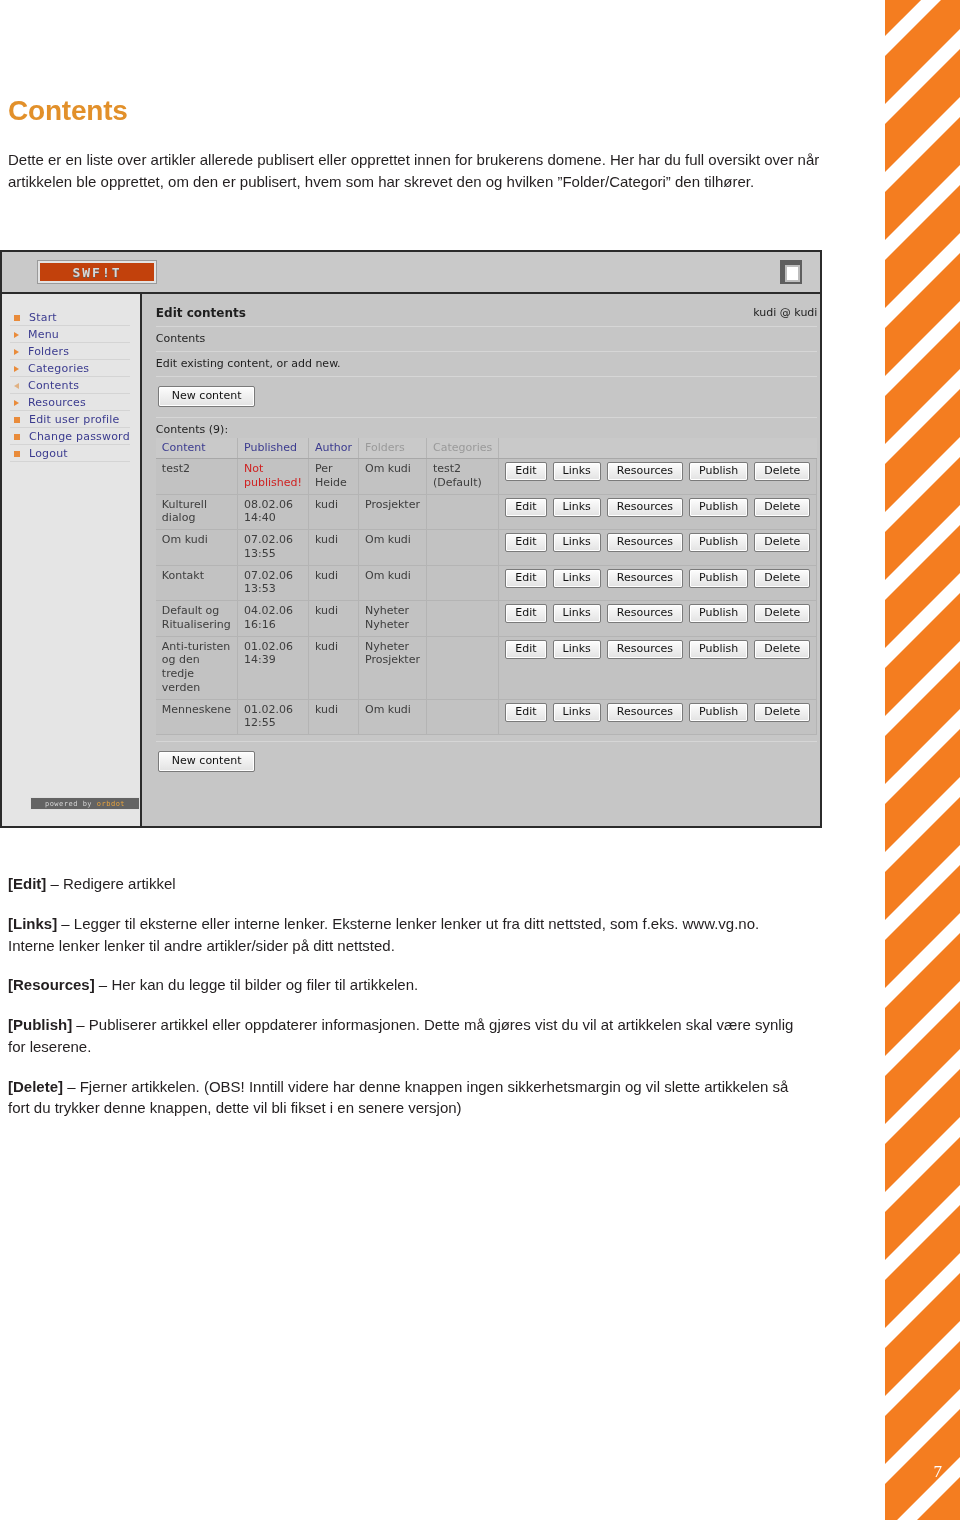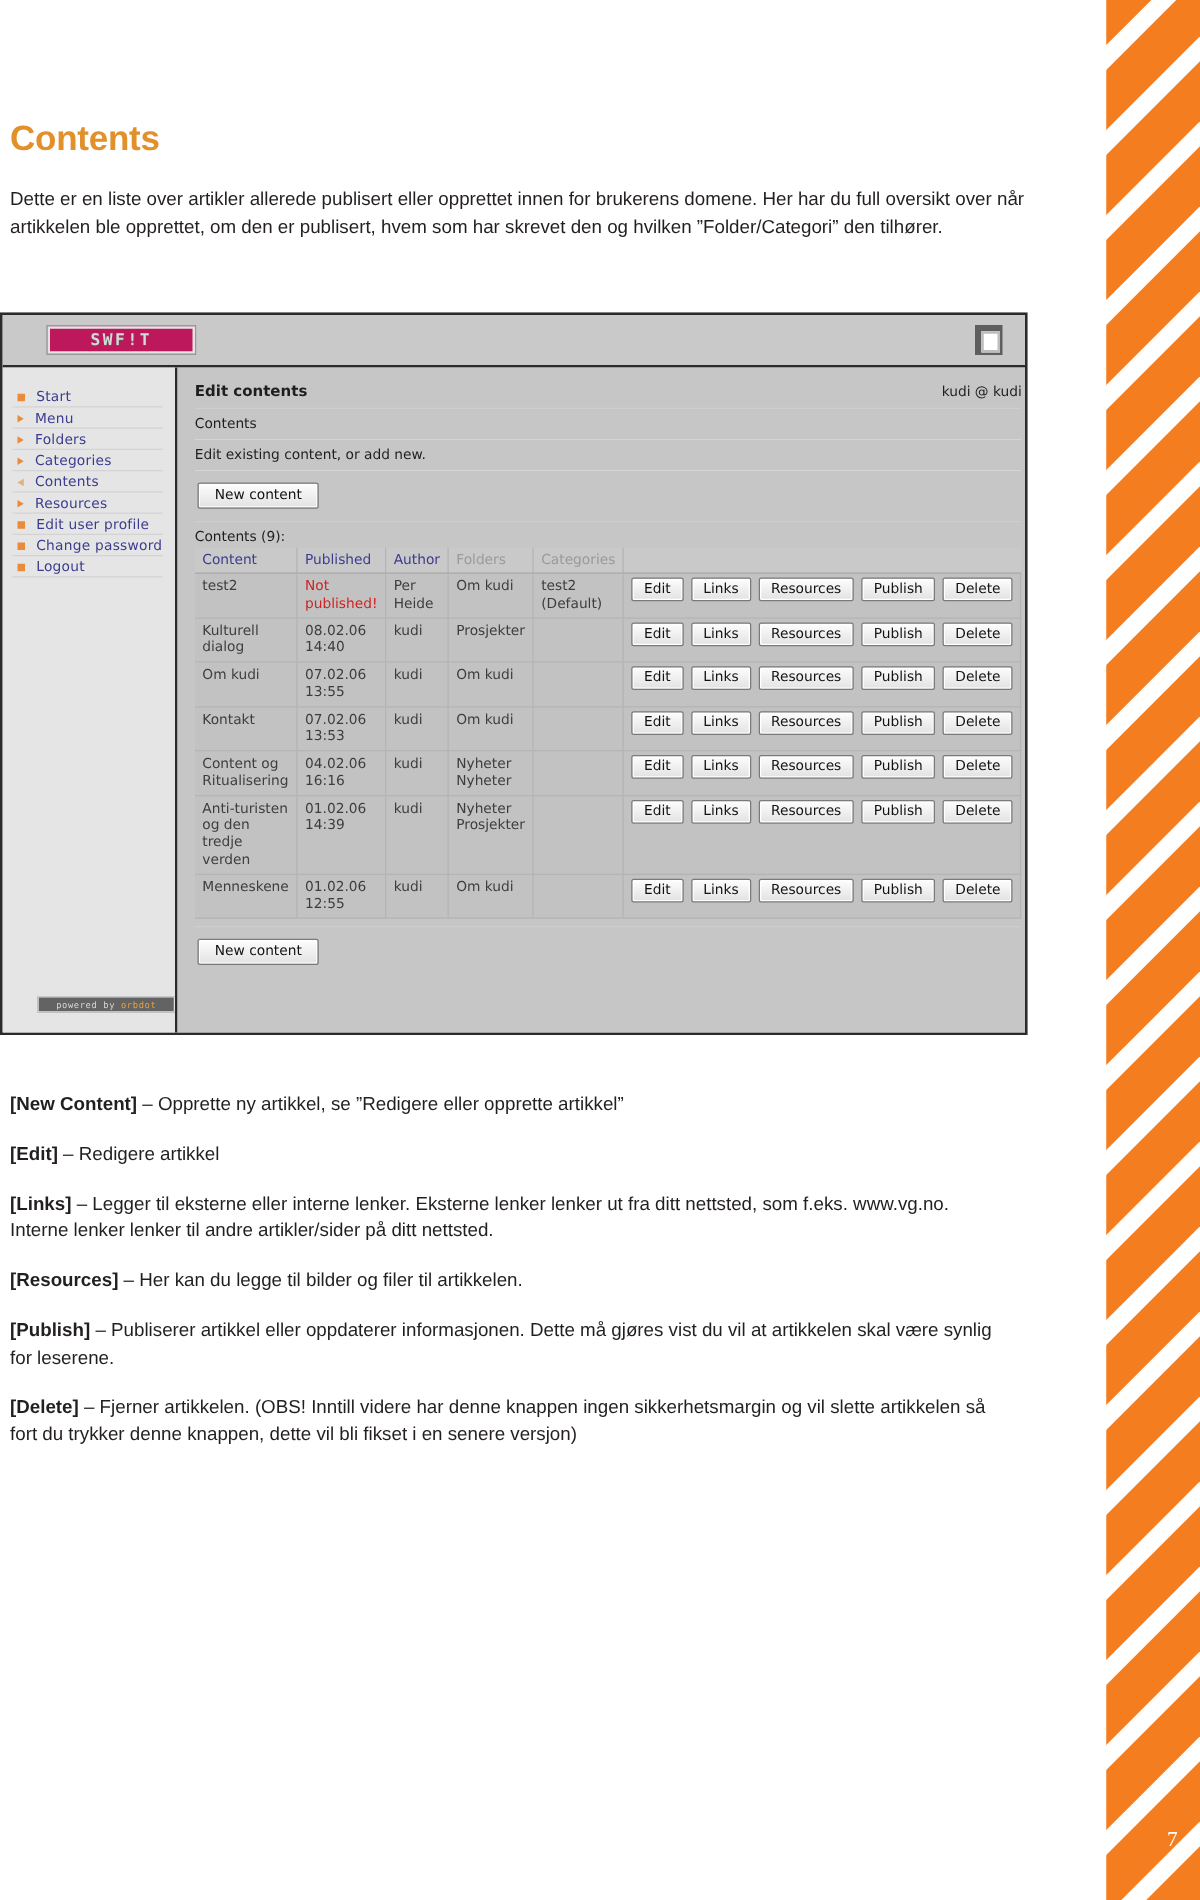--- a/index.html
+++ b/index.html
@@ -84,21 +84,21 @@
   .app-topbar{
     height:42px;
     background:#c9c9c9;
     border-bottom:2px solid #2b2b2b;
     position:relative;
   }
   .logo{
     position:absolute;
     left:36px; top:9px;
     width:118px; height:22px;
-    background:#be185d;
+    background:#c2410c;
     border:2px solid #e3e3e3;
     outline:1px solid #9a9a9a;
     color:#d8d8d8;
     font-family:"DejaVu Sans Mono", monospace;
     font-size:13px;
     font-weight:bold;
     letter-spacing:2px;
     text-align:center;
     line-height:20px;
     text-shadow:0 1px 0 #5e5e5e;
@@ -181,21 +181,21 @@
 
   .app-main{
     flex:1;
     background:#c6c6c6;
     padding:12px 14px 0 14px;
     position:relative;
   }
   .main-head{
     display:flex;
     justify-content:space-between;
-    align-items:center;
+    align-items:flex-start;
   }
   .main-title{
     font-size:12px;
     font-weight:bold;
     color:#1e1e1e;
   }
   .user-tag{
     font-size:11px;
     color:#1e1e1e;
   }
@@ -404,21 +404,21 @@
             </tr>
             <tr>
               <td class="c-title">Kontakt</td>
               <td class="c-pub">07.02.06 13:53</td>
               <td class="c-auth">kudi</td>
               <td class="c-fold">Om kudi</td>
               <td class="c-cat"></td>
               <td class="c-acts"><span class="btn">Edit</span><span class="btn">Links</span><span class="btn">Resources</span><span class="btn">Publish</span><span class="btn">Delete</span></td>
             </tr>
             <tr>
-              <td class="c-title">Content og Ritualisering</td>
+              <td class="c-title">Default og Ritualisering</td>
               <td class="c-pub">04.02.06 16:16</td>
               <td class="c-auth">kudi</td>
               <td class="c-fold">Nyheter Nyheter</td>
               <td class="c-cat"></td>
               <td class="c-acts"><span class="btn">Edit</span><span class="btn">Links</span><span class="btn">Resources</span><span class="btn">Publish</span><span class="btn">Delete</span></td>
             </tr>
             <tr>
               <td class="c-title">Anti-turisten og den tredje verden</td>
               <td class="c-pub">01.02.06 14:39</td>
               <td class="c-auth">kudi</td>
@@ -438,19 +438,18 @@
       </table>
 
       <div class="rule"></div>
       <div class="btn btn-new">New content</div>
       
     </div>
   </div>
 </div>
 
 <div class="doc legend" style="top:855px; height:auto;" id="legendBox">
-    <p><b>[New Content]</b><span> – Opprette ny artikkel, se ”Redigere eller opprette artikkel”</span></p>
     <p><b>[Edit]</b><span> – Redigere artikkel</span></p>
     <p><b>[Links]</b><span> – Legger til eksterne eller interne lenker. Eksterne lenker lenker ut fra ditt nettsted, som f.eks. www.vg.no. Interne lenker lenker til andre artikler/sider på ditt nettsted.</span></p>
     <p><b>[Resources]</b><span> – Her kan du legge til bilder og filer til artikkelen.</span></p>
     <p><b>[Publish]</b><span> – Publiserer artikkel eller oppdaterer informasjonen. Dette må gjøres vist du vil at artikkelen skal være synlig for leserene.</span></p>
     <p><b>[Delete]</b><span> – Fjerner artikkelen. (OBS! Inntill videre har denne knappen ingen sikkerhetsmargin og vil slette artikkelen så fort du trykker denne knappen, dette vil bli fikset i en senere versjon)</span></p>
   </div>
 
 </body></html>

